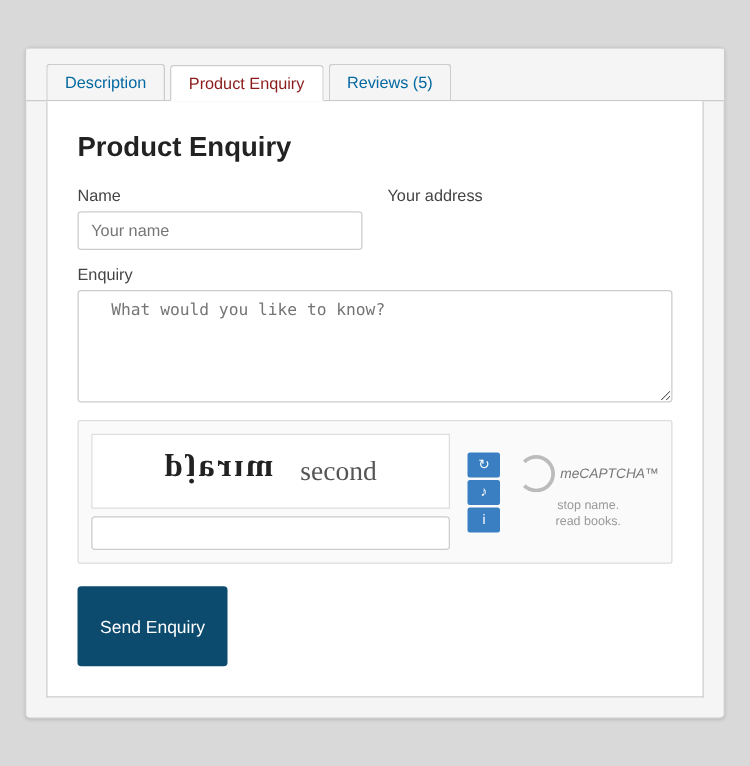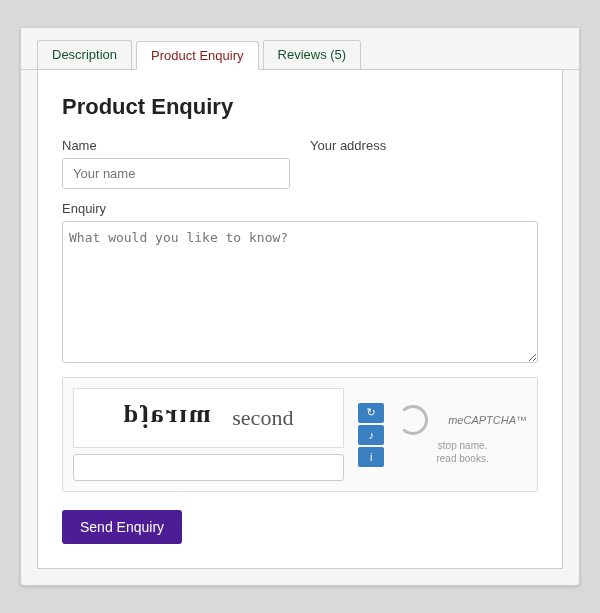--- a/index.html
+++ b/index.html
@@ -33,21 +33,21 @@
     }
 
     .tab {
       padding: 6px 14px;
       border: 1px solid #ccc;
       border-bottom: none;
       border-radius: 3px 3px 0 0;
       cursor: pointer;
       font-size: 13px;
       background: #f5f5f5;
-      color: #14532d;
+      color: #0369a1;
     }
 
     .tab.active {
       background: #fff;
       border-color: #ccc;
       color: #8b1a1a;
       font-weight: 500;
       position: relative;
       bottom: -1px;
       border-bottom: 1px solid #fff;
@@ -93,27 +93,27 @@
       padding: 7px 10px;
       font-size: 13px;
       color: #999;
       background: #fff;
       outline: none;
     }
 
     .form-group textarea {
       border: 1px solid #ccc;
       border-radius: 3px;
-      padding: 8px 6px;
+      padding: 8px 26px;
       font-size: 13px;
       color: #999;
       background: #fff;
       outline: none;
       resize: vertical;
-      height: 142px;
+      height: 90px;
     }
 
     .captcha-section {
       display: flex;
       align-items: center;
       margin-bottom: 18px;
       gap: 8px;
       border: 1px solid #ddd;
       padding: 10px;
       background: #fafafa;
@@ -190,21 +190,21 @@
     .mecaptcha-area {
       display: flex;
       flex-direction: column;
       align-items: center;
       min-width: 90px;
     }
 
     .mecaptcha-logo {
       display: flex;
       align-items: center;
-      gap: 20px;
+      gap: 4px;
       margin-bottom: 4px;
     }
 
     .mecaptcha-c {
       width: 30px;
       height: 30px;
       border: 3px solid #bbb;
       border-radius: 50%;
       border-left-color: transparent;
       display: inline-block;
@@ -217,25 +217,25 @@
     }
 
     .mecaptcha-tagline {
       font-size: 10px;
       color: #999;
       text-align: center;
       line-height: 1.3;
     }
 
     .send-btn {
-      background: #4c1d95;
+      background: #0c4a6e;
       color: #fff;
       border: none;
       border-radius: 3px;
-      padding: 9px 18px;
+      padding: 24px 18px;
       font-size: 14px;
       cursor: pointer;
       font-weight: 500;
     }
   </style>
 </head>
 <body>
 
 <div class="card">
   <div class="tabs">

